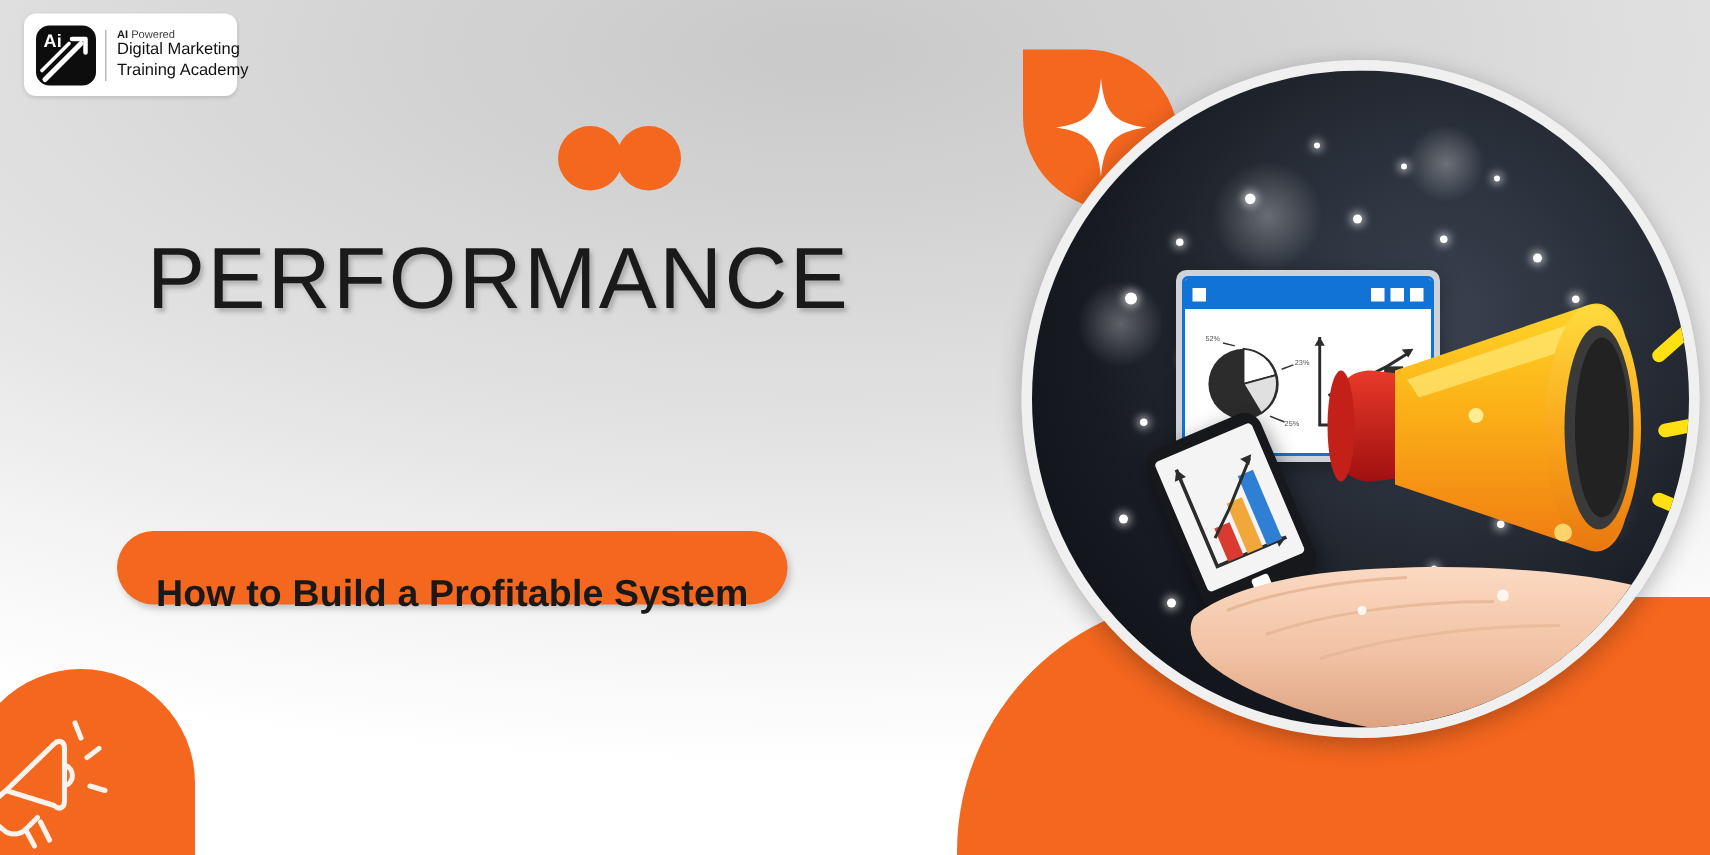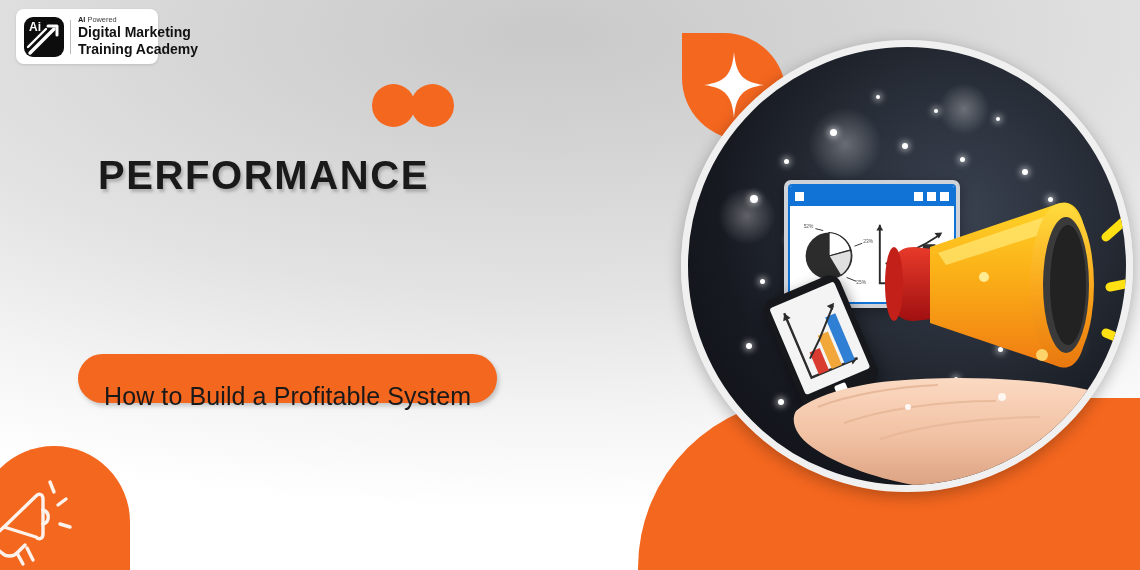--- a/index.html
+++ b/index.html
@@ -44,63 +44,63 @@
   .logo-mark svg { position:absolute; left:0; top:0; }
   .logo-sep {
     width:1px; height:34px; background:#b9b9b9;
     margin:0 7px 0 6px; flex:0 0 1px;
   }
   .logo-text { line-height:1.24; }
   .logo-l1 { font-size:7.4px; color:#1a1a1a; white-space:nowrap; }
   .logo-l1 b { font-weight:bold; }
   .logo-l1 span { font-weight:normal; color:#3d3d3d; }
   .logo-l2, .logo-l3 {
-    font-size:14px; font-weight:bold; color:#111; white-space:nowrap;
+    font-size:11px; font-weight:normal; color:#111; white-space:nowrap;
   }
 
   
   .dots {
     position:absolute; left:372px; top:84px;
     display:flex; z-index:20;
   }
   .dots i {
     display:block; width:43px; height:43px;
     border-radius:50%; background:#F4671F;
   }
   .dots i + i { margin-left:-4px; }
 
   
   .headline {
     position:absolute; left:98px; top:152px;
     z-index:25;
   }
   .headline .hl {
     display:block;
-    font-size:40px;
-    font-weight:bold;
+    font-size:58px;
+    font-weight:normal;
     letter-spacing:1.6px;
     line-height:1.17;
     color:#1a1a1a;
     text-shadow:2px 3px 3px rgba(120,120,120,.45);
     white-space:nowrap;
   }
 
   
   .pill {
     position:absolute; left:78px; top:354px;
     height:49px;
     padding:0 26px;
     background:#F4671F;
     border-radius:26px;
     display:flex; align-items:center;
     box-shadow:2px 3px 4px rgba(110,110,110,.35);
     z-index:25;
   }
   .pill span {
-    font-size:25px; font-weight:normal; color:#191919;
+    font-size:25px; font-weight:bold; color:#191919;
     letter-spacing:.1px; white-space:nowrap;margin-top:36px;
   }
 
   
   .arch-bl {
     position:absolute; left:-22px; top:446px;
     width:152px; height:150px;
     background:#F4671F;
     border-radius:76px 76px 0 0;
     z-index:15;

